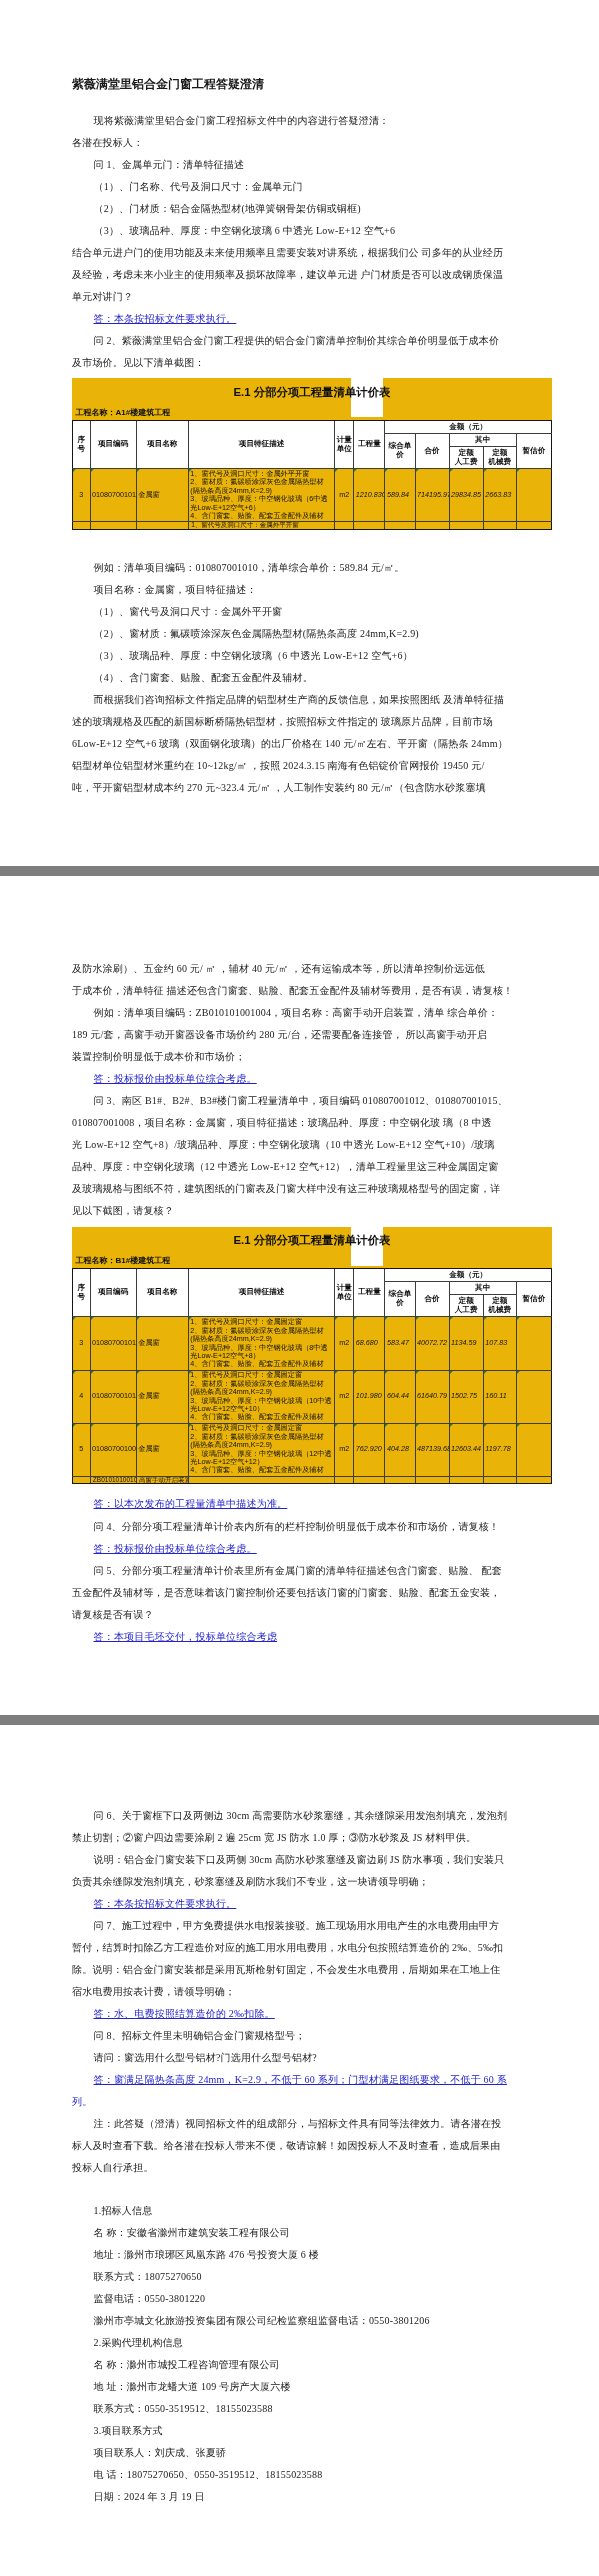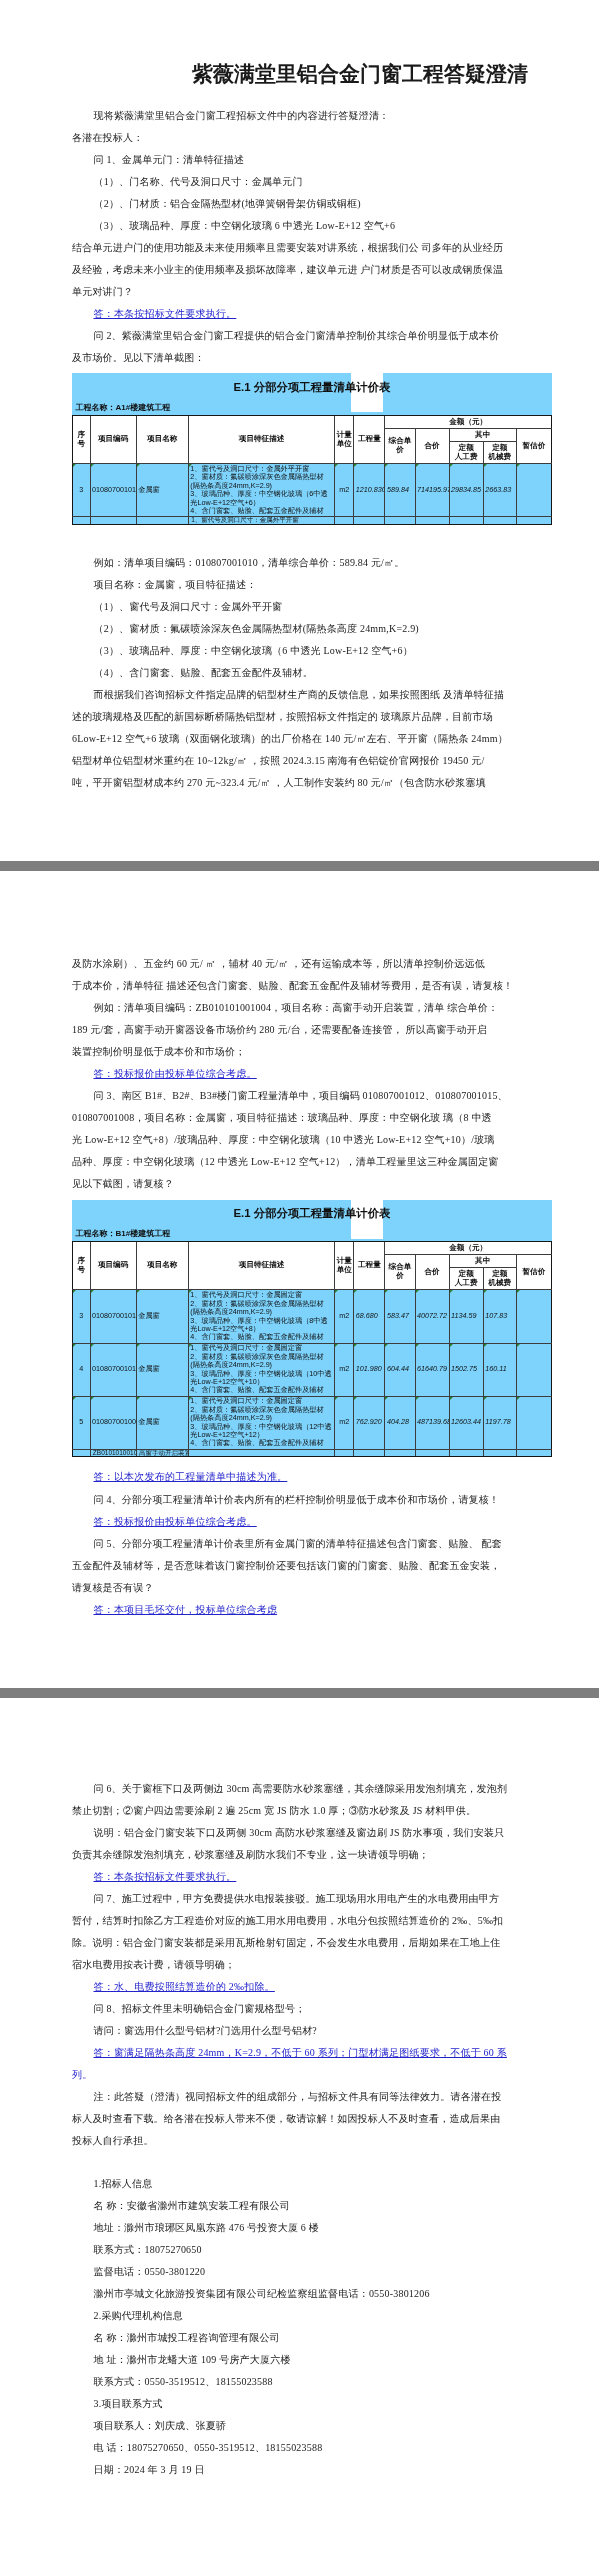--- a/index.html
+++ b/index.html
@@ -1,27 +1,27 @@
 <!DOCTYPE html>
 <html style="font-size:12px"><head>
 <meta charset="utf-8">
 <style>
   html,body{margin:0;padding:0;background:#ffffff;}
   body{width:600px;font-family:"Liberation Serif","DejaVu Serif",serif;color:#1a1a1a;}
   .content{width:456px;margin:0 auto;}
-  .doc-title{font-size:21px;font-weight:700;text-align:right;padding-top:60px;margin:0 0 16.7px 0;}
+  .doc-title{font-size:12px;font-weight:700;text-align:left;padding-top:76px;margin:0 0 16.7px 0;}
   .line{font-size:10px;line-height:22px;min-height:22px;letter-spacing:0.2px;}
   .indent{text-indent:2.15em;}
   .flush{text-indent:0;}
   .ans{color:#2323cc;text-indent:2.15em;text-decoration:underline;}
   .ans-cont{color:#2323cc;}
   .pagebreak,.pagebreak-end{width:600px;margin-left:-72px;height:10px;min-height:10px;line-height:10px;background:#7e7e7e;}
   
   .twrap{position:relative;width:481px;margin:4.6px 0 9px 0;}
-  .cnTable{border-collapse:collapse;table-layout:fixed;width:480px;background:#7dd3fc;
+  .cnTable{border-collapse:collapse;table-layout:fixed;width:480px;background:#eab308;
            font-family:"Liberation Sans","DejaVu Sans",sans-serif;color:#111;}
   .cnTable td{padding:0.8px 1.5px;vertical-align:middle;overflow:hidden;}
   .t-title td{font-size:11.4px;font-weight:700;text-align:center;padding:6.8px 0 5.3px 0;}
   .t-proj td{font-size:8px;font-weight:700;text-align:left;padding:1.5px 1.5px 2.3px 3px;border-bottom:1.5px solid #161616;}
   .t-head td{background:#ffffff;border:0.8px solid #3c3c3c;font-size:7.6px;font-weight:600;
              text-align:center;white-space:pre-line;line-height:9px;padding:1.5px 0.8px;font-family:Liberation Mono, monospace;}
   .t-data td{border:0.8px solid #3c3c3c;font-size:7.2px;position:relative;line-height:8.4px;}
   .t-data td::before{content:"";position:absolute;top:0;left:0;border-top:3px solid #2f7d32;border-right:3px solid transparent;}
   .feat{font-size:6.7px;line-height:8px;text-align:left;white-space:pre-line;padding:2.3px 2.3px;vertical-align:top;}
   .num{padding-right:2.3px;font-style:italic;}
@@ -153,20 +153,21 @@
       <div class="line flush">及防水涂刷）、五金约 60 元/ ㎡ ，辅材 40 元/㎡ ，还有运输成本等，所以清单控制价远远低</div>
       <div class="line flush">于成本价，清单特征 描述还包含门窗套、贴脸、配套五金配件及辅材等费用，是否有误，请复核！</div>
       <div class="line indent">例如：清单项目编码：ZB010101001004，项目名称：高窗手动开启装置，清单 综合单价：</div>
       <div class="line flush">189 元/套，高窗手动开窗器设备市场价约 280 元/台，还需要配备连接管， 所以高窗手动开启</div>
       <div class="line flush">装置控制价明显低于成本价和市场价；</div>
       <div class="line ans">答：投标报价由投标单位综合考虑。</div>
       <div class="line indent">问 3、南区 B1#、B2#、B3#楼门窗工程量清单中，项目编码 010807001012、010807001015、</div>
       <div class="line flush">010807001008，项目名称：金属窗，项目特征描述：玻璃品种、厚度：中空钢化玻 璃（8 中透</div>
       <div class="line flush">光 Low-E+12 空气+8）/玻璃品种、厚度：中空钢化玻璃（10 中透光 Low-E+12 空气+10）/玻璃</div>
       <div class="line flush">品种、厚度：中空钢化玻璃（12 中透光 Low-E+12 空气+12），清单工程量里这三种金属固定窗</div>
+      <div class="line flush">及玻璃规格与图纸不符，建筑图纸的门窗表及门窗大样中没有这三种玻璃规格型号的固定窗，详</div>
       <div class="line flush">见以下截图，请复核？</div>
     </div>
 
   <div class="twrap">
     <div class="strip"></div>
     <table class="cnTable">
       <colgroup>
         <col style="width:17.5px">
           <col style="width:46px">
           <col style="width:52px">

